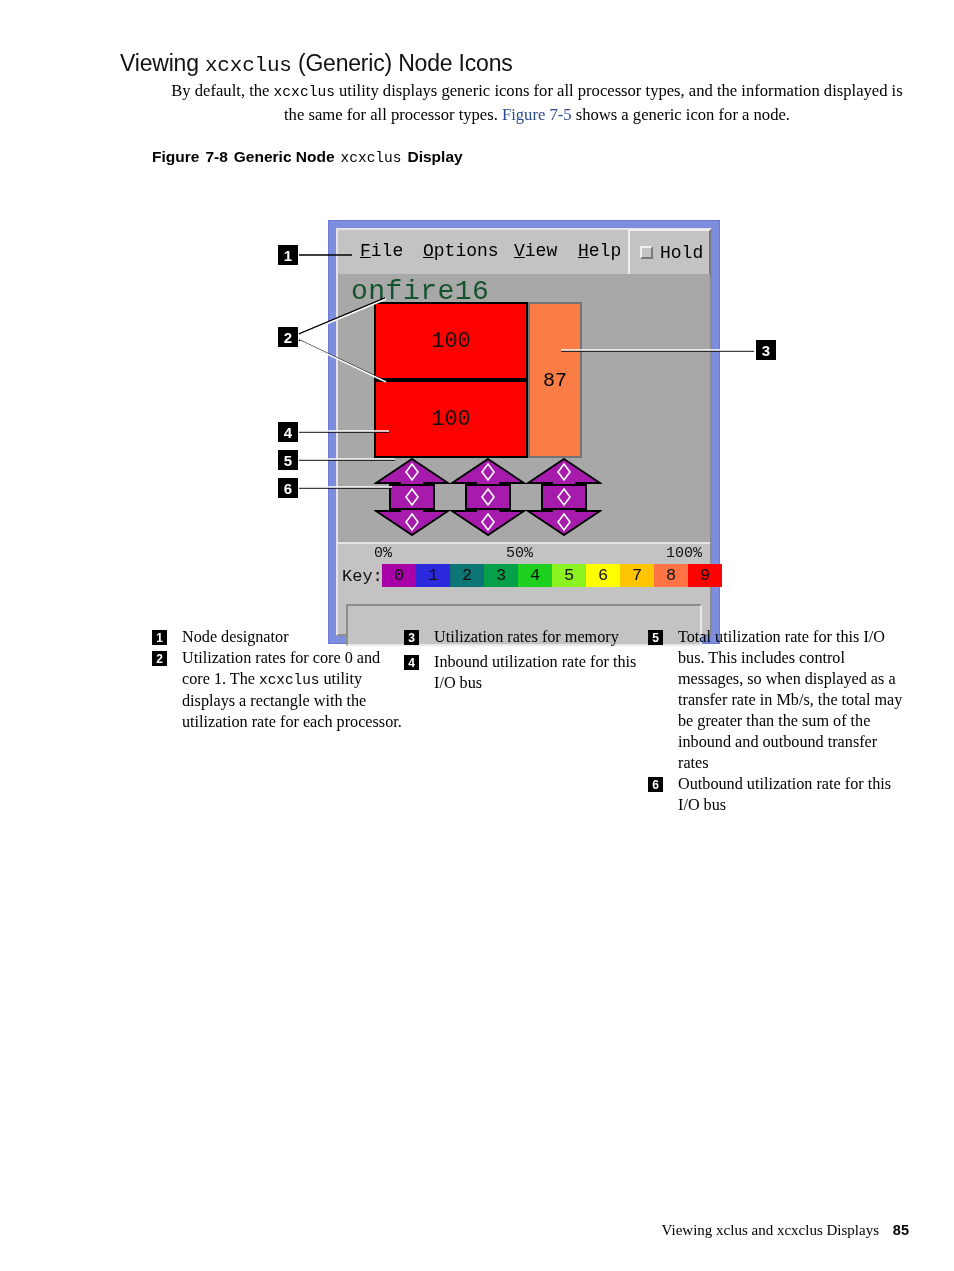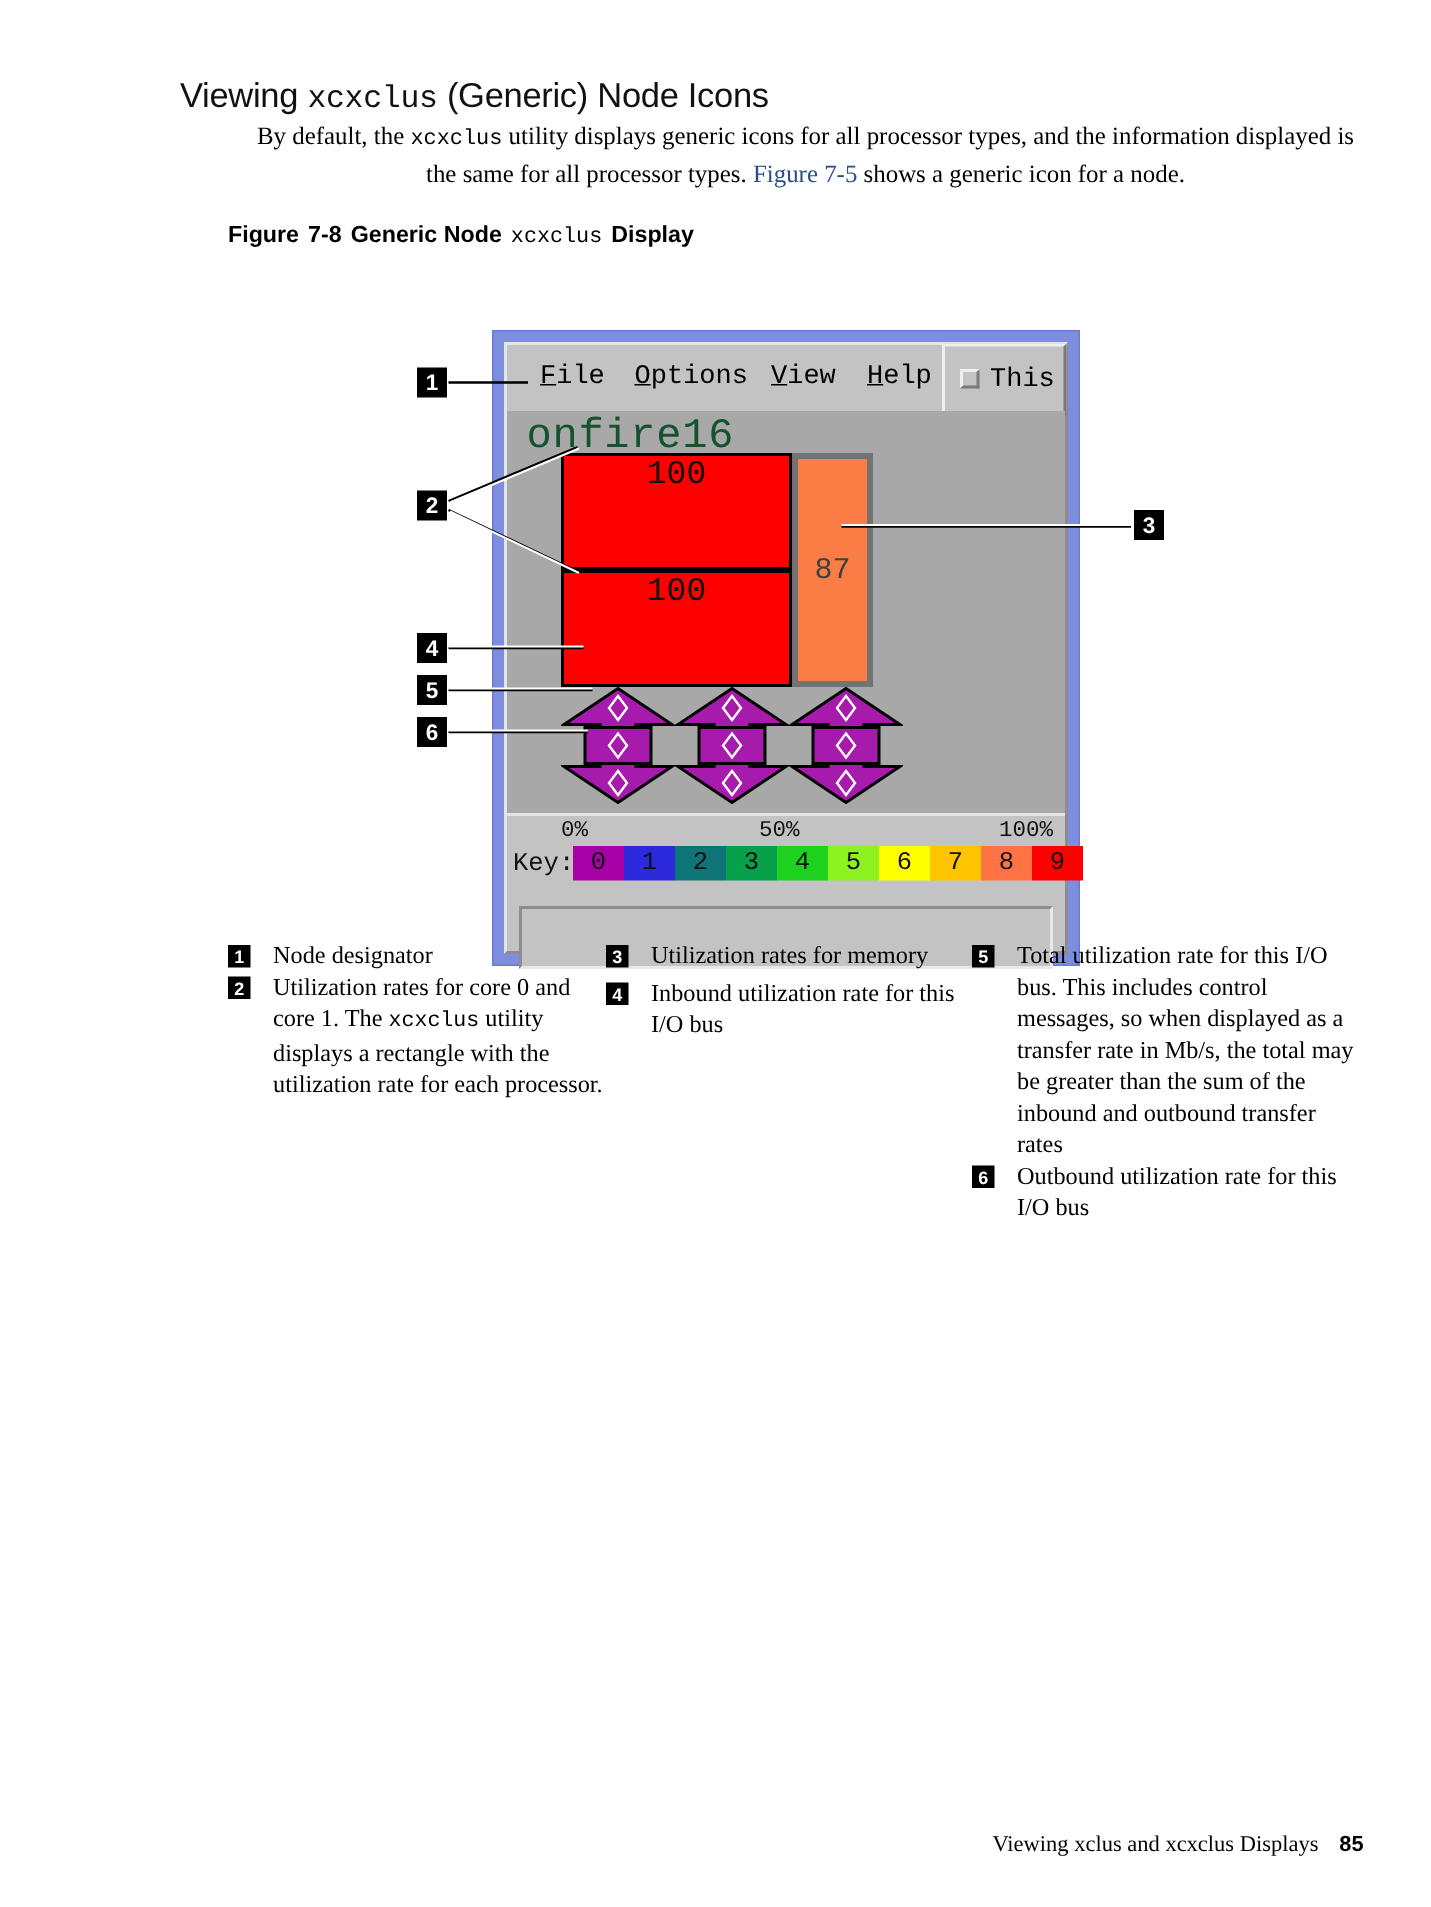--- a/index.html
+++ b/index.html
@@ -187,43 +187,43 @@
   }
   .core-cell {
     position: absolute;
     left: 0;
     width: 154px;
     height: 78px;
     background: #ff0000;
     border: 2px solid #000;
     box-sizing: border-box;
     display: flex;
-    align-items: flex-start;
+    align-items: center;
     justify-content: center;
     font-family: "Liberation Mono", monospace;
     font-size: 22px;
     color: #111;
   }
   #core0-cell { top: 0; }
   #core1-cell { top: 78px; }
   #memory-cell {
     position: absolute;
     left: 154px;
     top: 0;
     width: 54px;
     height: 156px;
     background: #fa7d46;
-    border: 4px solid #737373;
+    border: 2px solid #737373;
     box-sizing: border-box;
     display: flex;
     align-items: center;
     justify-content: center;
     font-family: "Liberation Mono", monospace;
     font-size: 20px;
-    color: #404040;
+    color: #000000;
     text-align: right;
   }
 
   
   #io-bus-group {
     position: absolute;
     left: 36px;
     top: 184px;
     width: 230px;
     height: 78px;
@@ -403,21 +403,21 @@
   <div id="app-window-inner">
 
     <div id="menu-bar">
       <div class="menu-item" id="menu-file"><span class="mn">F</span><span>ile</span></div>
       <div class="menu-item" id="menu-options"><span class="mn">O</span><span>ptions</span></div>
       <div class="menu-item" id="menu-view"><span class="mn">V</span><span>iew</span></div>
       <div class="menu-item" id="menu-help"><span class="mn">H</span><span>elp</span></div>
 
       <div id="hold-button">
         <div id="hold-checkbox"></div>
-        <div id="hold-label">This</div>
+        <div id="hold-label">Hold</div>
       </div>
     </div>
 
     <div id="node-canvas">
       <div id="node-name">onfire16</div>
 
       <div id="node-box">
         <div class="core-cell" id="core0-cell" style="background: rgb(255, 0, 0);">
           <span>100</span>
         </div>

